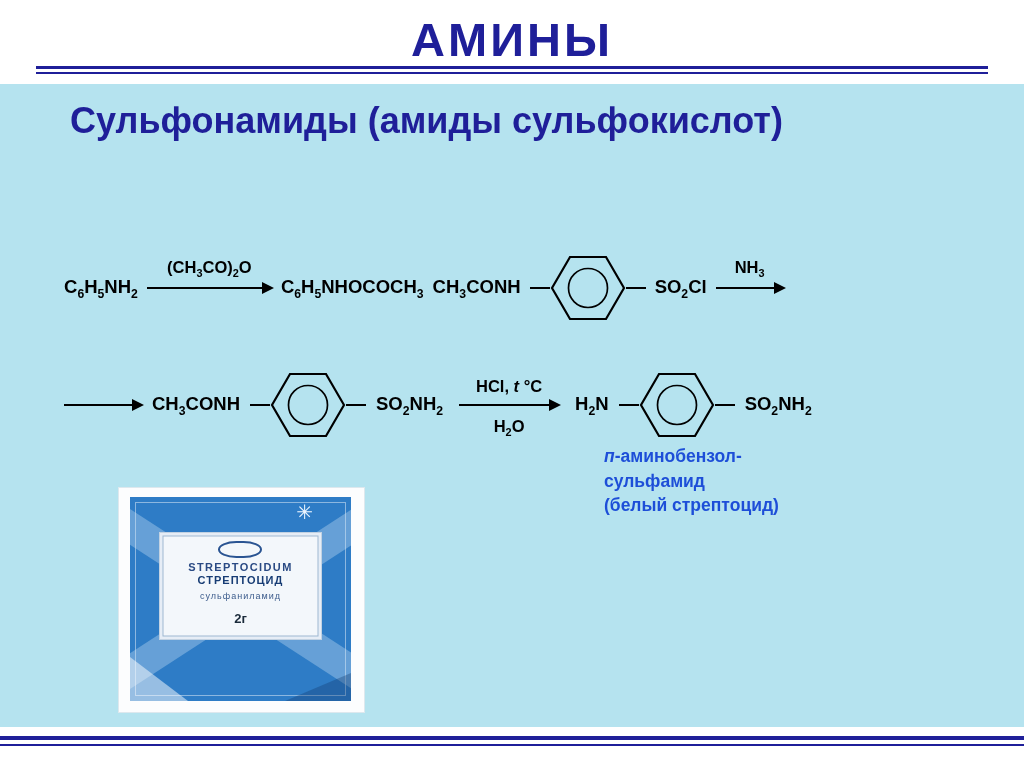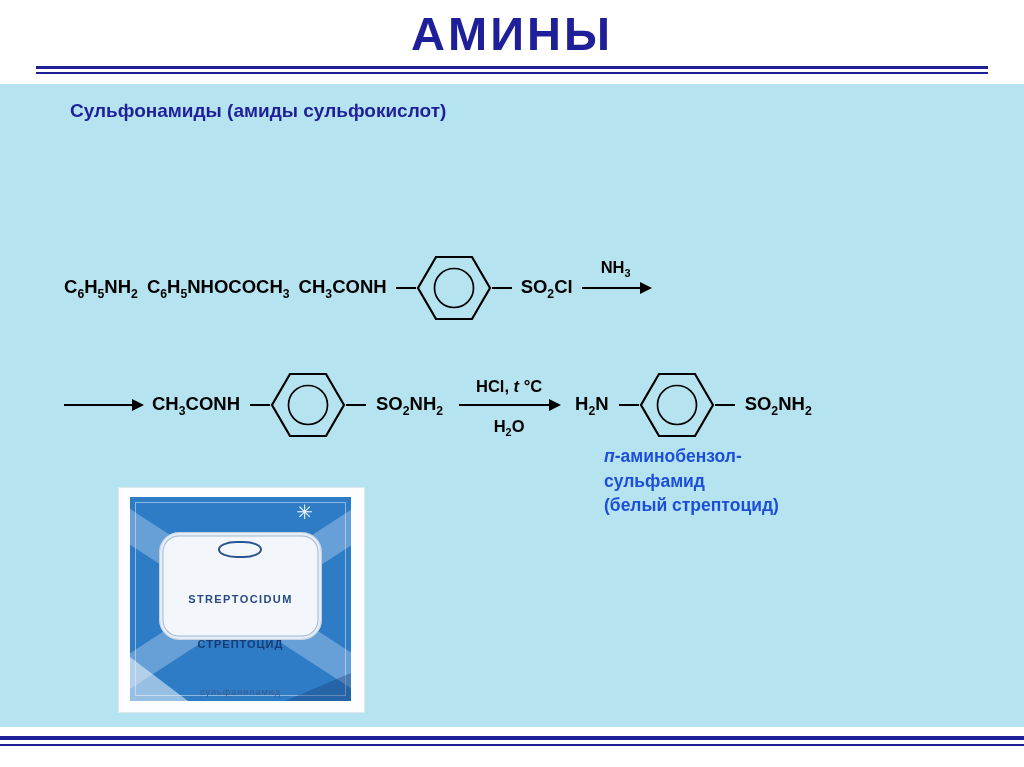--- a/index.html
+++ b/index.html
@@ -11,36 +11,36 @@
     background: #b5e3ef;
     overflow: hidden;
     font-family: "Liberation Sans", "DejaVu Sans", sans-serif;
     font-weight: bold;
     color: #000;
   }
 
   
   .header { position: absolute; top: 0; left: 0; width: 100%; height: 84px; background: #ffffff; }
   .title {
-    margin: 0; padding-top: 6px;
+    margin: 0; padding-top: 12px;
     text-align: center;
     font-size: 47px; letter-spacing: 3px;
     color: #1f1f99;
   }
   .title-rule {
     position: absolute; left: 36px; right: 36px; top: 66px;
     height: 8px;
     border-top: 3px solid #1f1f99;
     border-bottom: 2px solid #1f1f99;
   }
 
   
   .subtitle {
     position: absolute; left: 70px; top: 100px; margin: 0;
-    font-size: 19px; color: #1f1f99;
+    font-size: 36px; color: #1f1f99;
   }
   .body-text {
     position: absolute; left: 38px; top: 158px; margin: 0;
     font-size: 22px; line-height: 31px; color: #000;
   }
 
   
   .rxn-row { position: absolute; display: flex; align-items: center; height: 68px; }
   .row1 { left: 64px; top: 254px; gap: 9px; }
   .row2 { left: 64px; top: 371px; gap: 10px; }
@@ -90,26 +90,25 @@
   .diag {
     position: absolute; left: -50%; width: 200%; height: 30px;
     top: calc(50% - 15px);
     background: rgba(205,228,246,0.35);
   }
   .d1 { transform: rotate(33deg); }
   .d2 { transform: rotate(-33deg); }
   .sparkle { position: absolute; top: 3px; right: 38px; color: #eef6ff; font-size: 20px; }
   .packet-label {
     position: absolute; left: 13%; top: 17%; width: 74%; height: 53%;
-    background: #f3f7fb; border-radius: 20px;
+    background: #f3f7fb; border-radius: 0;
     border: 1px solid #c2d2e2;
     box-shadow: inset 0 0 0 2.5px #e6edf6, inset 0 0 0 3.5px #9fb8d2;
     display: flex; flex-direction: column; align-items: center;
     padding-top: 8px;
-    gap: 32px;
   }
   .brand-logo {
     width: 44px; height: 17px; flex: none;
     border: 2px solid #2a5492; border-radius: 50% / 60%;
     margin-bottom: 3px;
   }
   .latin   { font-size: 11px; letter-spacing: 1.4px; color: #2a4a84; }
   .ru-name { font-size: 11px; letter-spacing: 1px; color: #173c74; margin-top: 1px; }
   .sub-name{ font-size: 9px; letter-spacing: 1px; color: #3c5c8c; margin-top: 5px; font-weight: normal; }
   .dose    { font-size: 13px; color: #1a2a3a; margin-top: 10px; }
@@ -131,20 +130,24 @@
     <h1 class="title">АМИНЫ</h1>
     <div class="title-rule"></div>
   </header>
 
   <h2 class="subtitle">Сульфонамиды (амиды сульфокислот)</h2>
 
 
   <div class="rxn-row row1">
     <span class="formula">C<sub>6</sub>H<sub>5</sub>NH<sub>2</sub></span>
 
+    <div class="arrow" style="width:125px">
+      <span class="arrow-label top">(CH<sub>3</sub>CO)<sub>2</sub>O</span>
+      <div class="arrow-line"></div>
+    </div>
 
     <span class="formula">C<sub>6</sub>H<sub>5</sub>NHOCOCH<sub>3</sub></span>
 
 
     <span class="formula">CH<sub>3</sub>CONH</span>
 
     <div class="ring-structure">
       <div class="bond"></div>
       <svg class="benzene" width="76" height="66" viewBox="0 0 76 66">
         <polygon points="74,33 56,2 20,2 2,33 20,64 56,64" fill="none" stroke="#000" stroke-width="2.2"></polygon>

